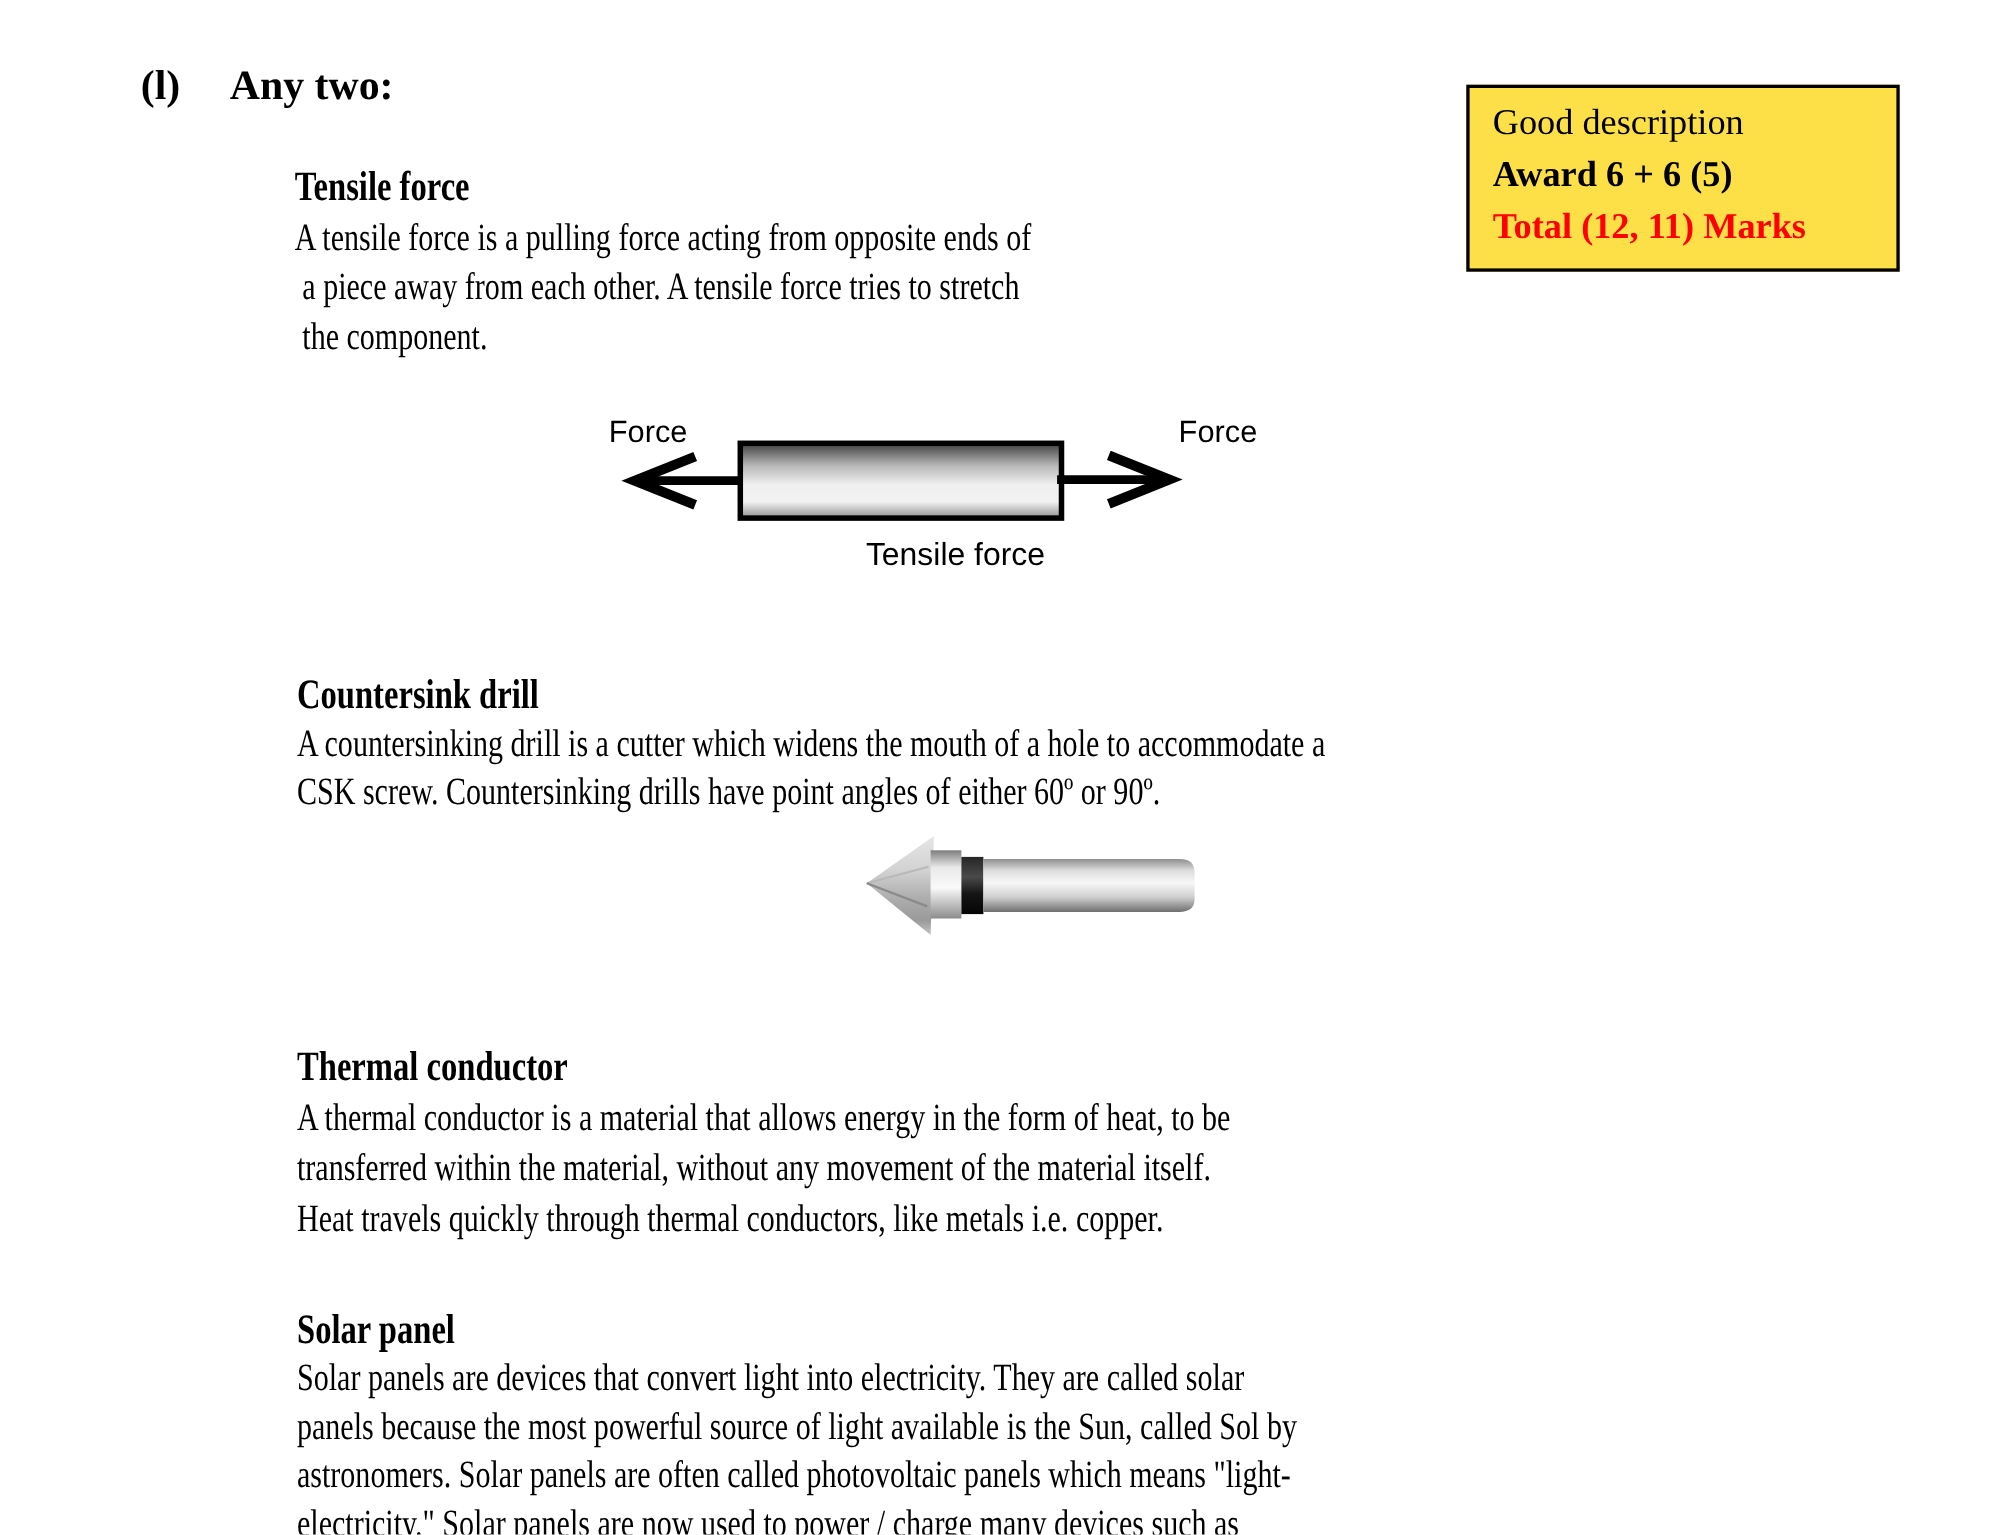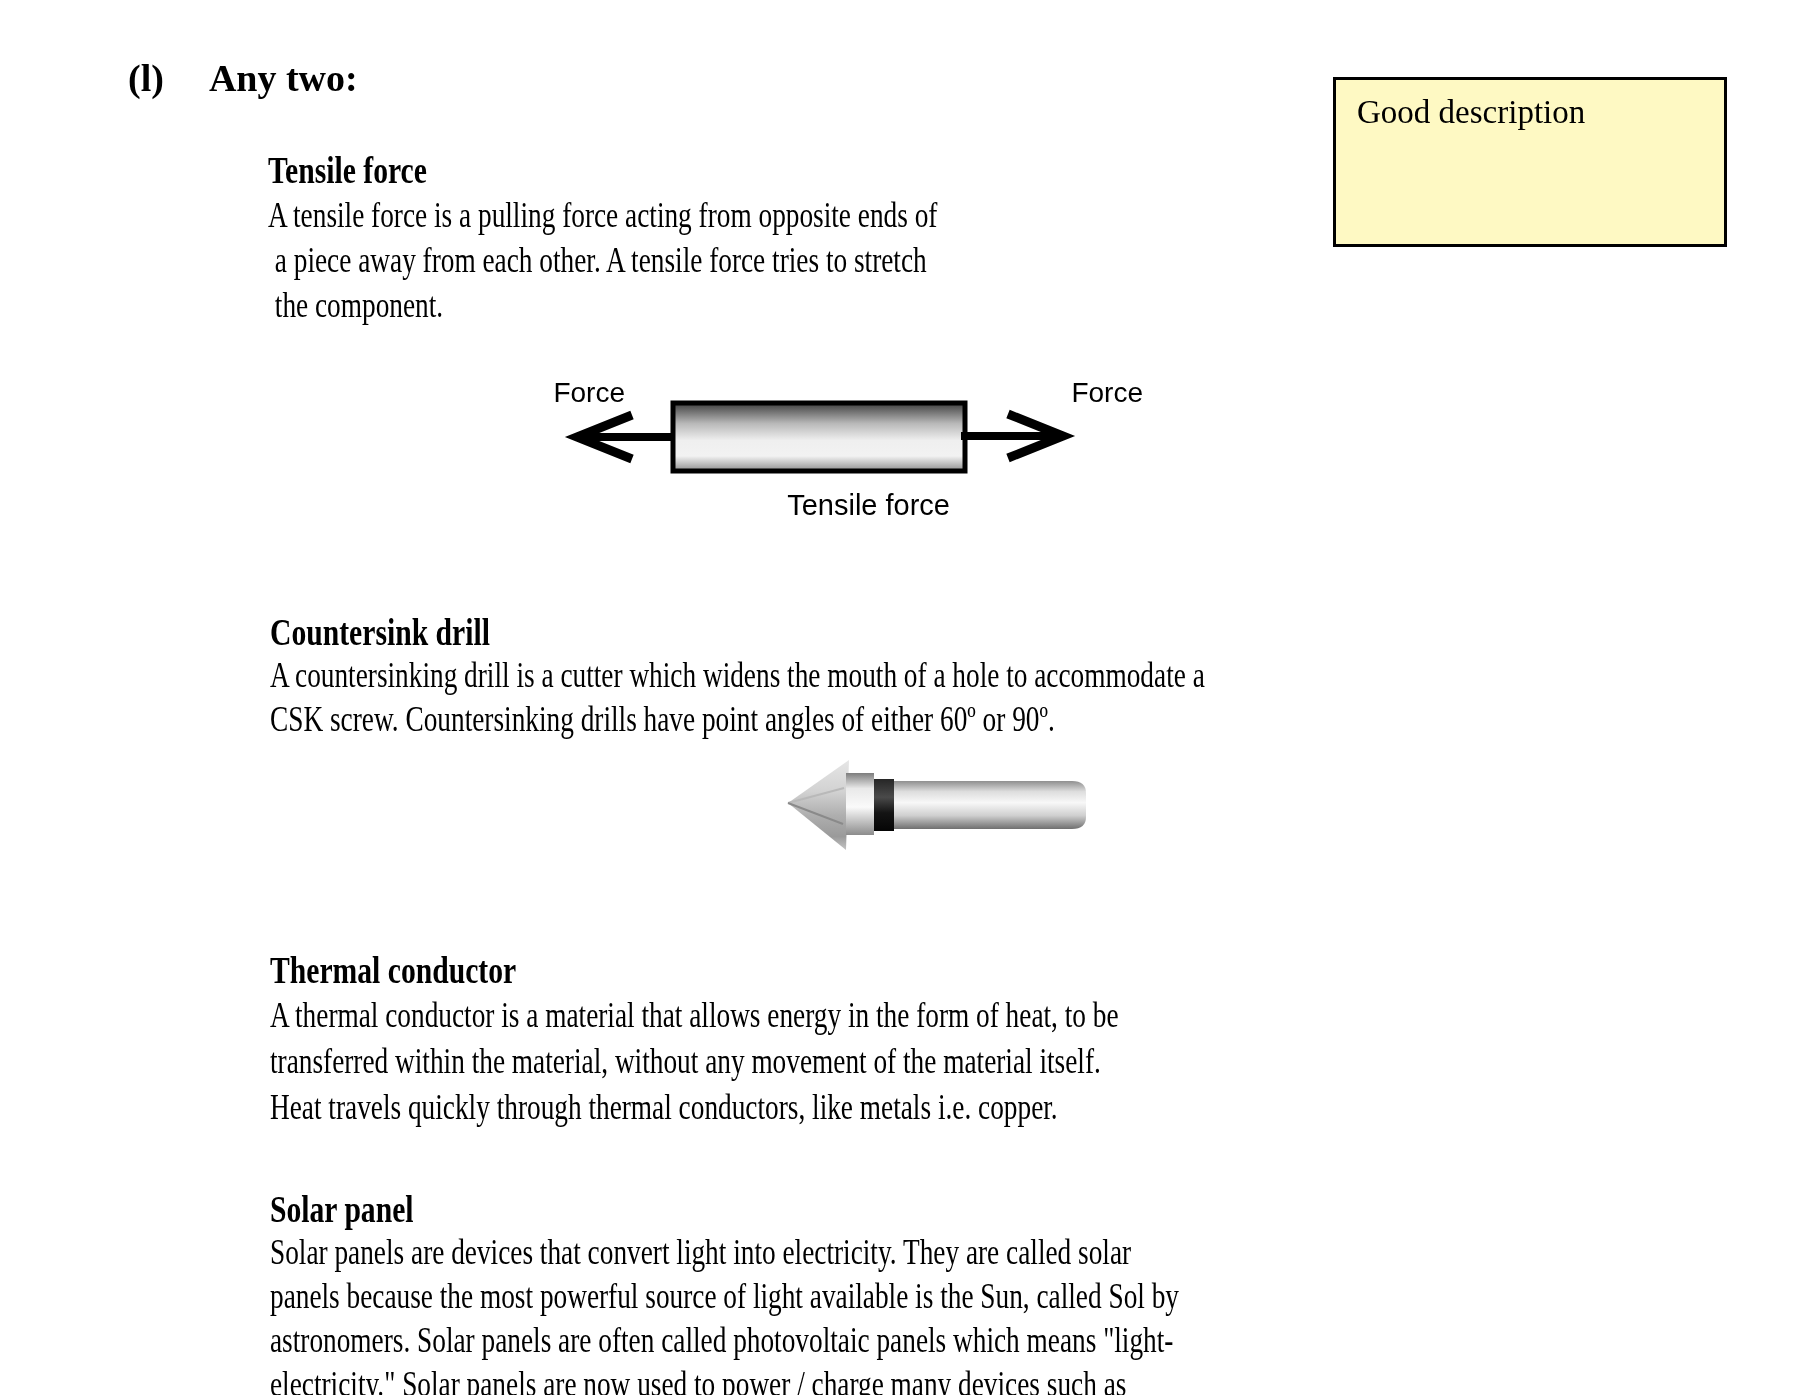--- a/index.html
+++ b/index.html
@@ -7,21 +7,21 @@
        font-family:"Liberation Serif", serif;color:#000;}
   .page{position:absolute;inset:0;background:#fff;margin-top:44px;}
 
   
   .main-heading{position:absolute;left:128px;top:12px;font-weight:bold;
                 font-size:38px;line-height:44px;white-space:nowrap;}
   .main-heading .qlabel{display:inline-block;margin-right:45px;}
 
   
   .award-box{position:absolute;left:1333px;top:33px;width:394px;height:170px;
-             box-sizing:border-box;border:3px solid #000;background:#fef9c3;
+             box-sizing:border-box;border:3px solid #000;background:#fde047;
              padding:9px 0 0 21px;font-size:33px;line-height:47px;}
   .award-line{white-space:nowrap;}
   .bold{font-weight:bold;}
 
   
   .section{position:absolute;transform:scaleX(0.78);transform-origin:0 0;}
   .sec-heading{font-weight:bold;font-size:38px;line-height:44px;white-space:nowrap;}
   .sec-body{font-size:35px;white-space:pre;}
   .lh45{line-height:45px;}
   .lh44{line-height:44px;}
@@ -38,20 +38,22 @@
 <body>
 
 <div class="page">
 
   <div class="main-heading">
     <span class="qlabel">(l)</span><span>Any two:</span>
   </div>
 
   <div class="award-box">
     <div class="award-line">Good description</div>
+    <div class="award-line bold">Award 6 + 6 (5)</div>
+    <div class="award-line bold" style="color:#ff0000;">Total (12, 11) Marks</div>
   </div>
 
   <div class="section" style="left:268px;top:104px;">
     <div class="sec-heading lh45">Tensile force</div>
     <div class="sec-body lh45">A tensile force is a pulling force acting from opposite ends of
  a piece away from each other. A tensile force tries to stretch
  the component.</div>
   </div>
 
   <svg style="left:500px;top:330px;" width="650" height="150" viewBox="0 0 650 150">

